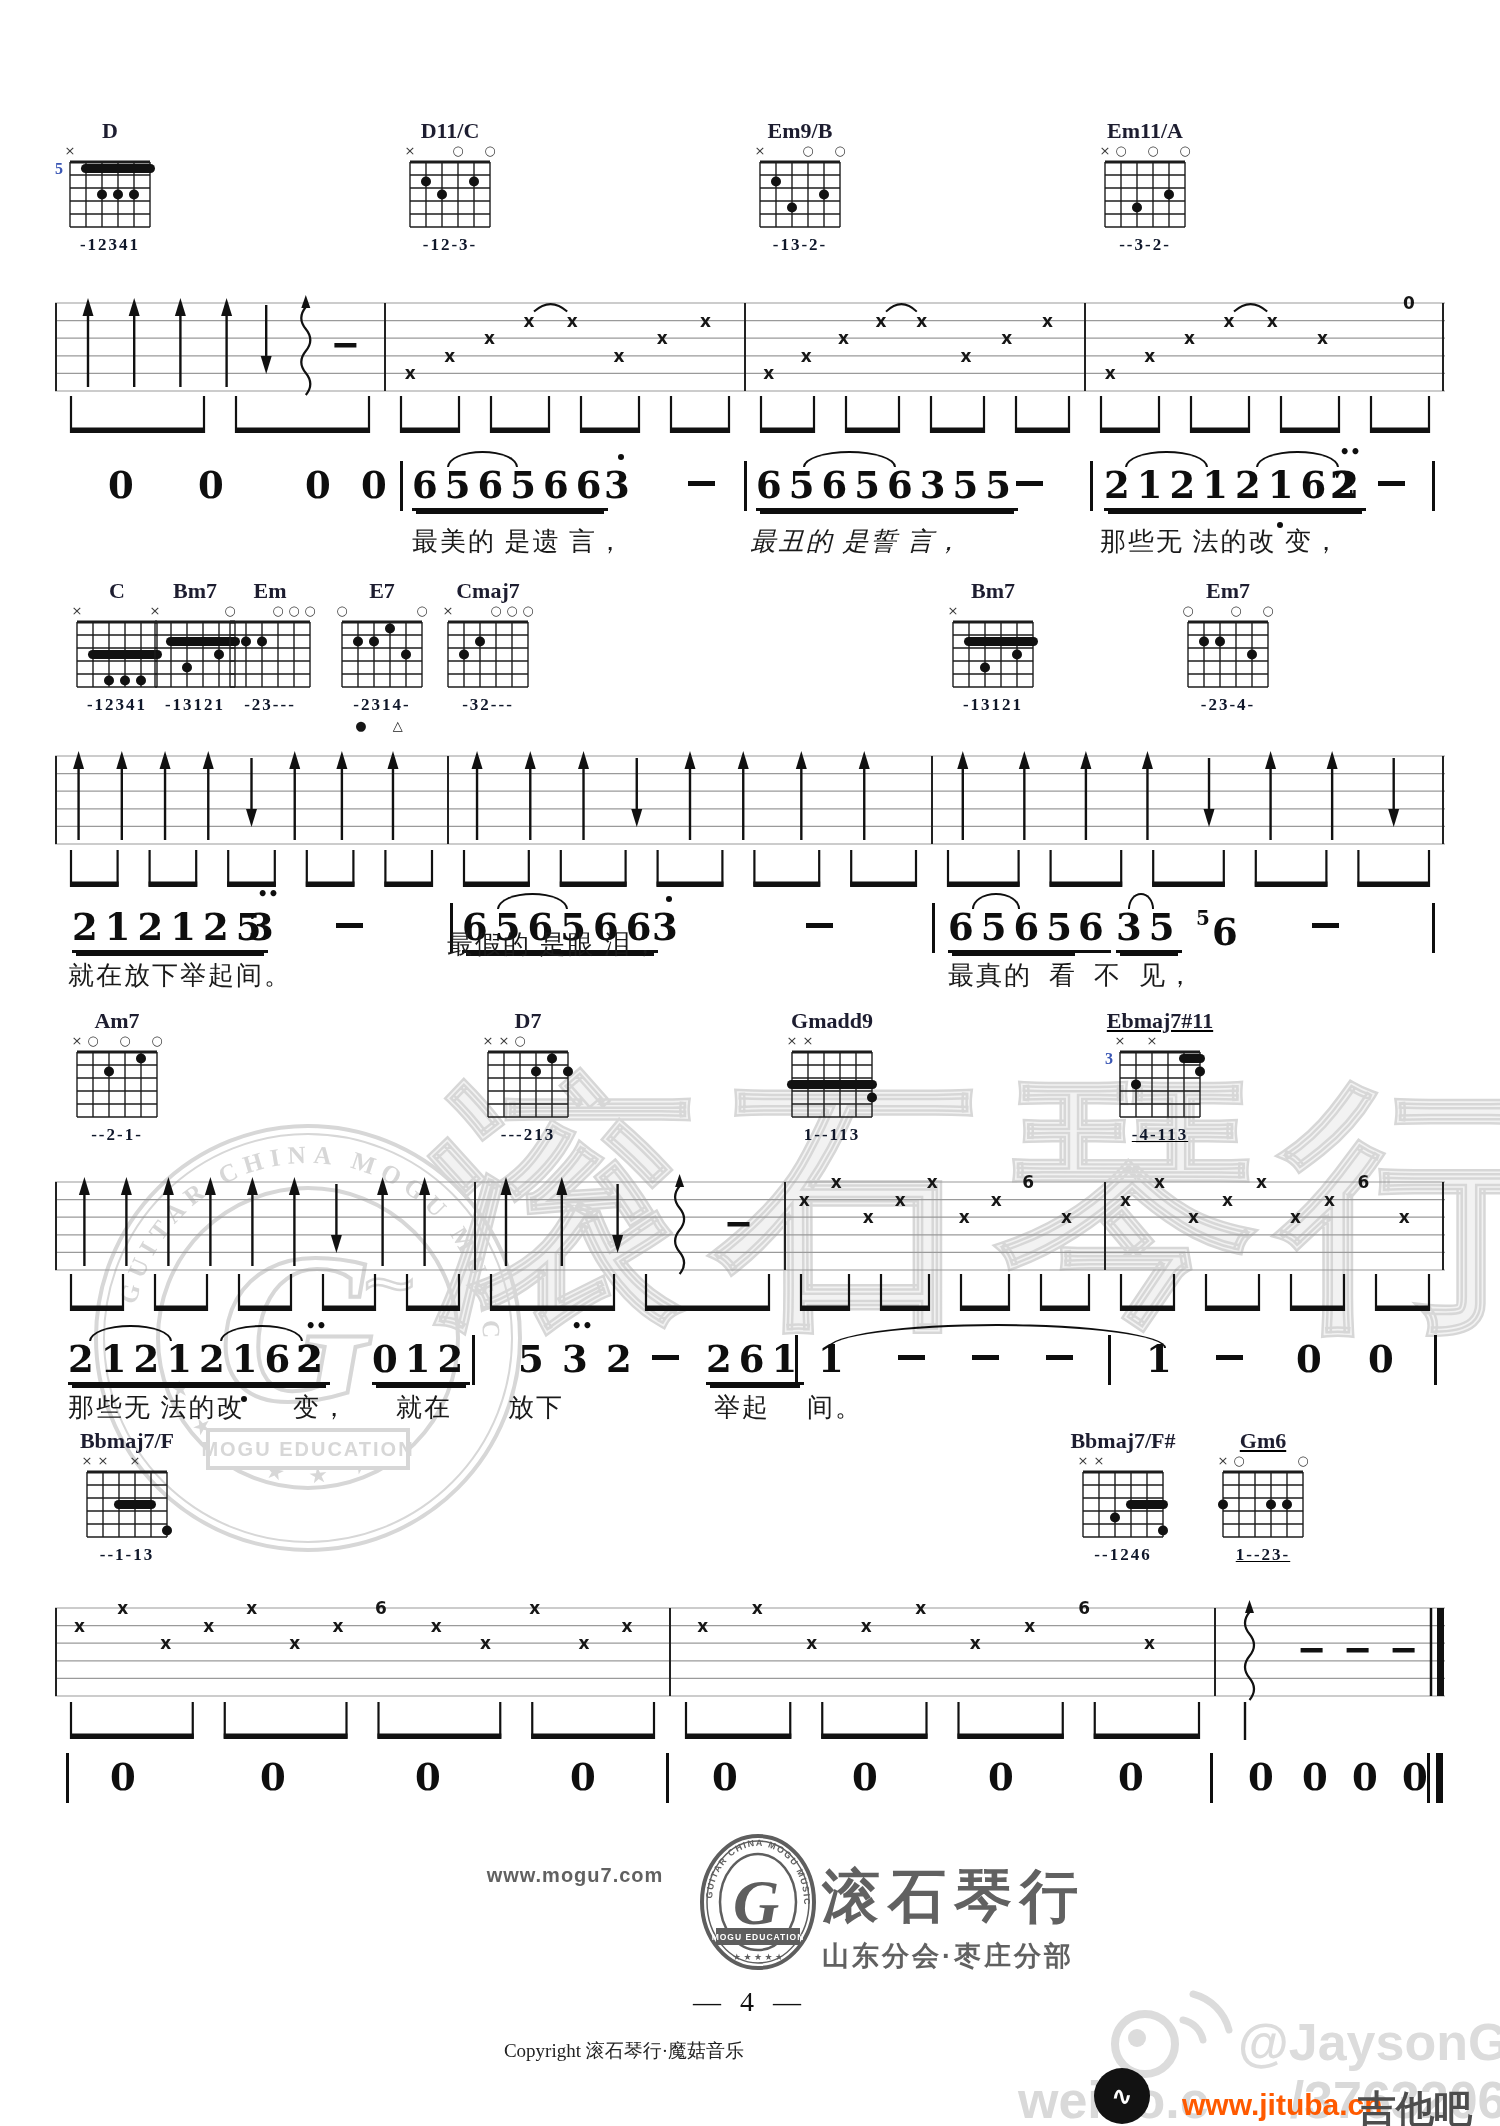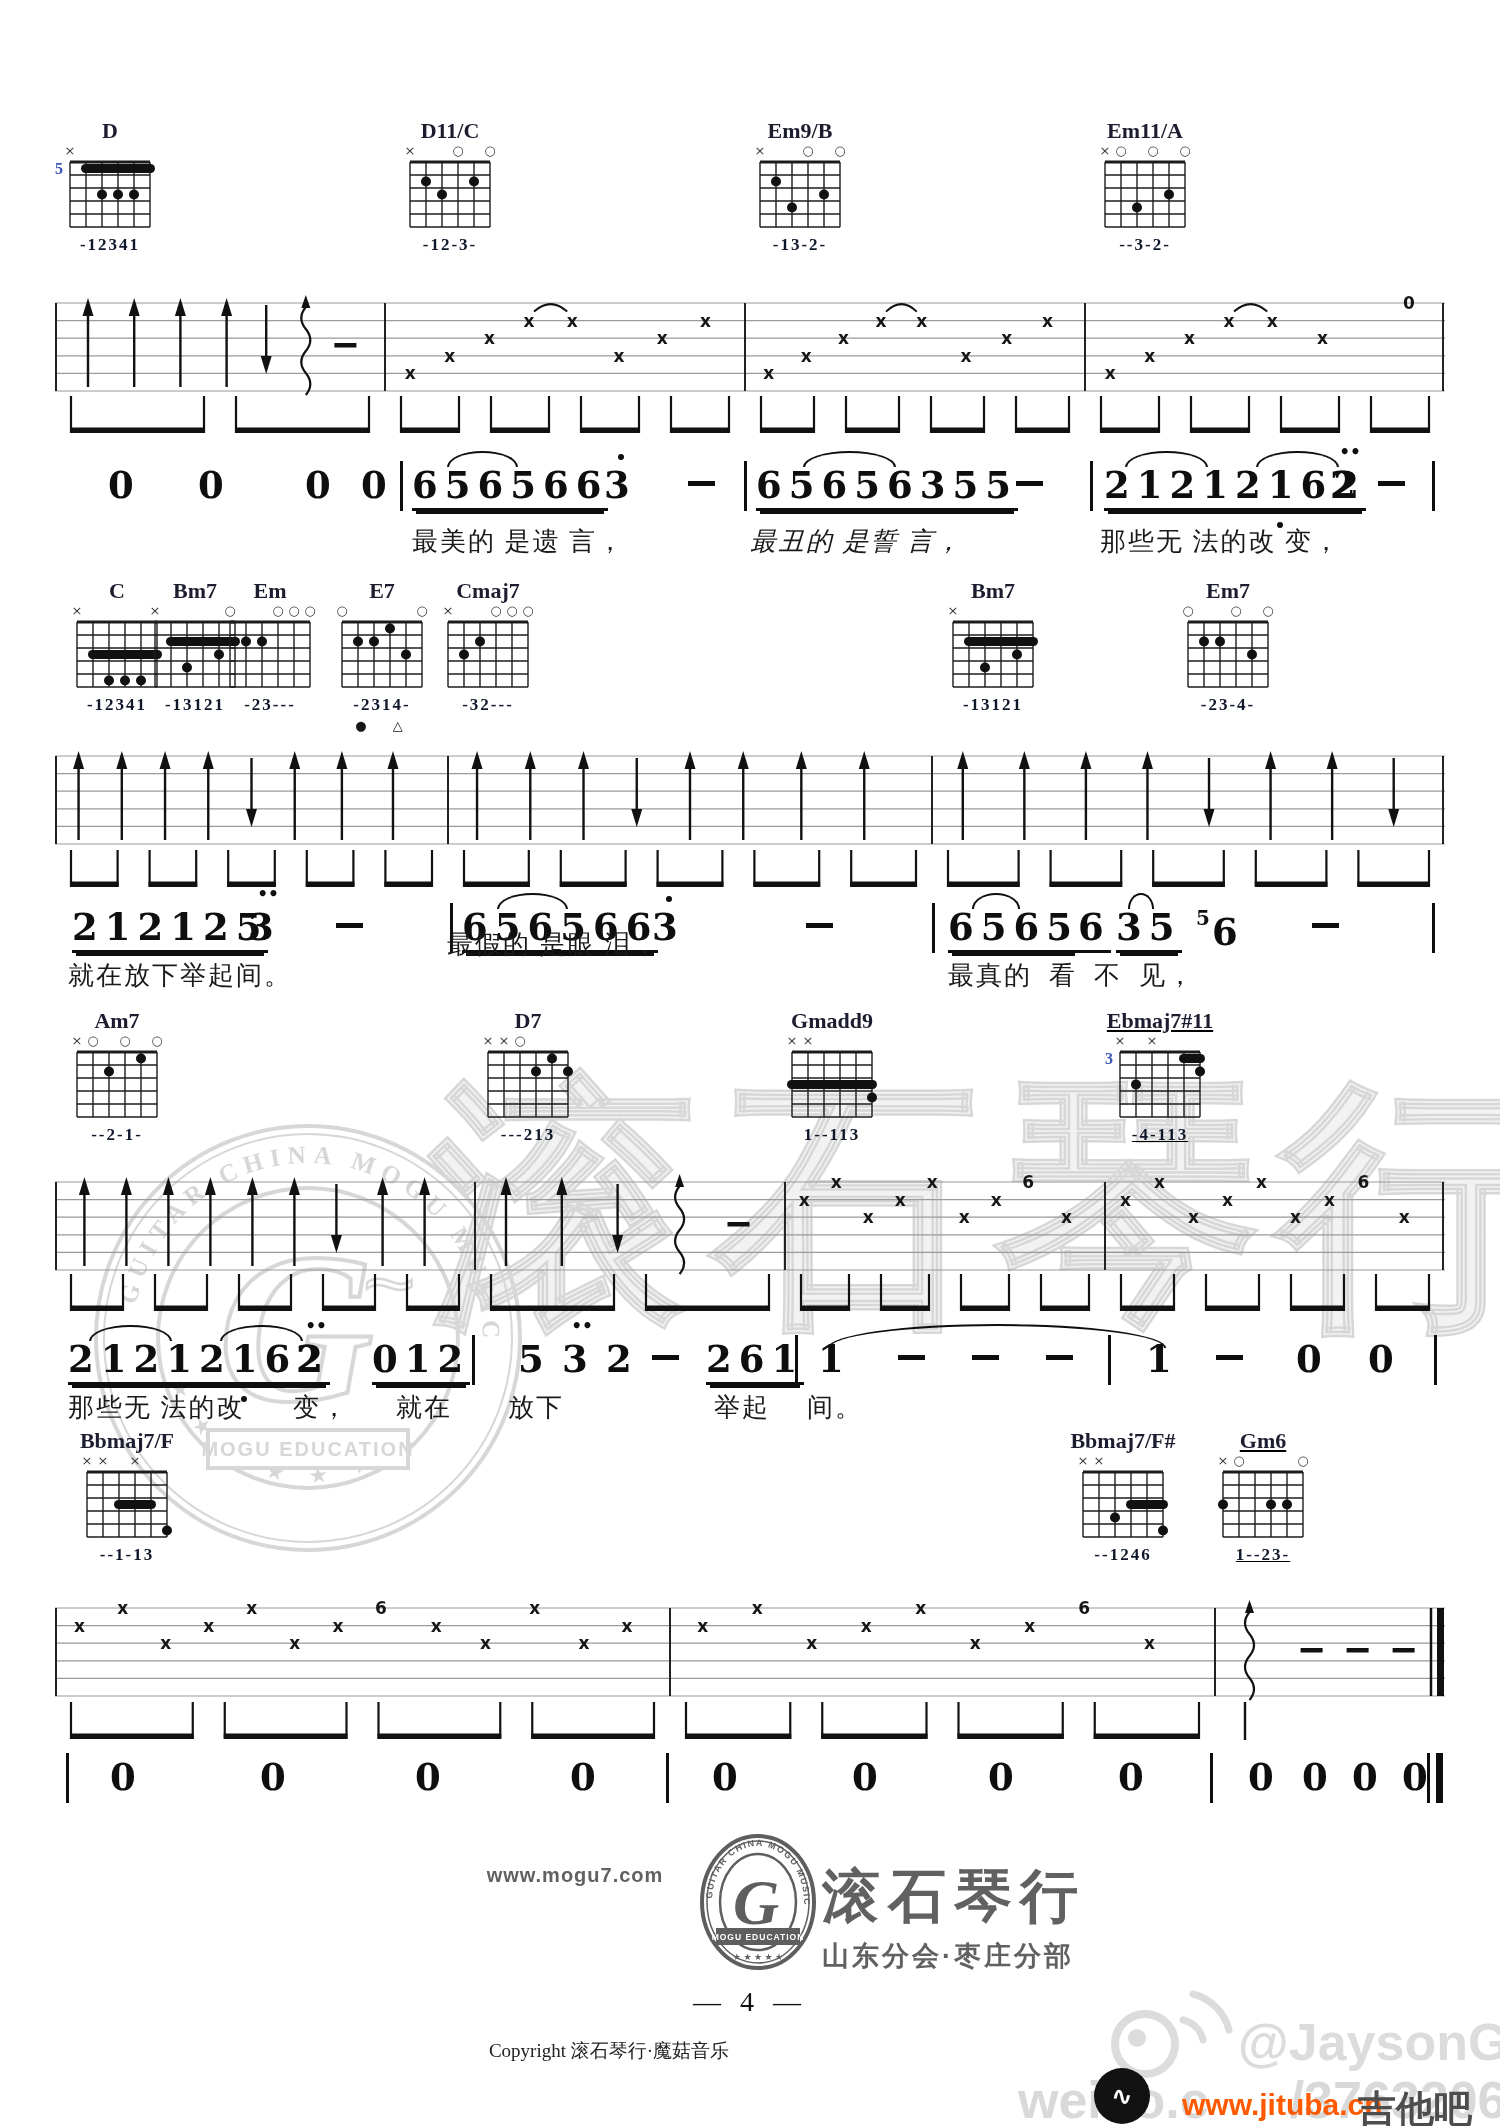--- a/index.html
+++ b/index.html
@@ -44,21 +44,21 @@
   .lyr{position:absolute;font:26px "Liberation Serif",serif;color:#1a1a1a;white-space:pre;letter-spacing:2px;z-index:1;}
   
   .mogu{position:absolute;left:450px;top:1862px;width:250px;text-align:center;color:#616161;}
   .mogu-name{font-weight:bold;font-size:54px;letter-spacing:5px;}
   .mogu-url{font-weight:bold;font-size:20px;letter-spacing:1px;margin-top:2px;}
   .flogo{position:absolute;left:698px;top:1832px;}
   .rock{position:absolute;left:822px;top:1858px;width:290px;text-align:left;color:#616161;}
   .rock-name{font-weight:bold;font-size:58px;letter-spacing:8px;}
   .rock-sub{font-weight:bold;font-size:27px;letter-spacing:3px;margin-top:2px;}
   .pageno{position:absolute;left:0;top:1986px;width:1500px;text-align:center;font:28px "Liberation Serif",serif;color:#111;letter-spacing:6px;}
-  .copy{position:absolute;left:1px;width:1216px;text-align:center;font:19px "Liberation Serif",serif;color:#222;}
+  .copy{position:absolute;left:16px;width:1216px;text-align:center;font:19px "Liberation Serif",serif;color:#222;}
   .copy1{top:2038px;}
   .copy2{top:2062px;}
   
   .weibo-icon{position:absolute;left:1095px;top:1978px;z-index:0;}
   .weibo-handle{position:absolute;left:1238px;top:2012px;font:bold 52px "Liberation Sans",sans-serif;color:#dcdcdc;z-index:0;}
   .weibo-line{position:absolute;left:1018px;top:2070px;font:bold 52px "Liberation Sans",sans-serif;color:#d9d9d9;z-index:0;white-space:nowrap;}
   .disc{position:absolute;left:1094px;top:2068px;width:56px;height:56px;border-radius:50%;background:#121212;z-index:1;
         color:#fff;font:bold 26px "DejaVu Sans",sans-serif;text-align:center;line-height:56px;}
   .jituba-link{position:absolute;left:1182px;top:2088px;font:bold 30px "Liberation Sans",sans-serif;color:#ff5a00;z-index:2;}
   .jituba-name{position:absolute;left:1358px;top:2084px;font:bold 38px "Liberation Sans",sans-serif;color:#4d4d4d;z-index:2;}

